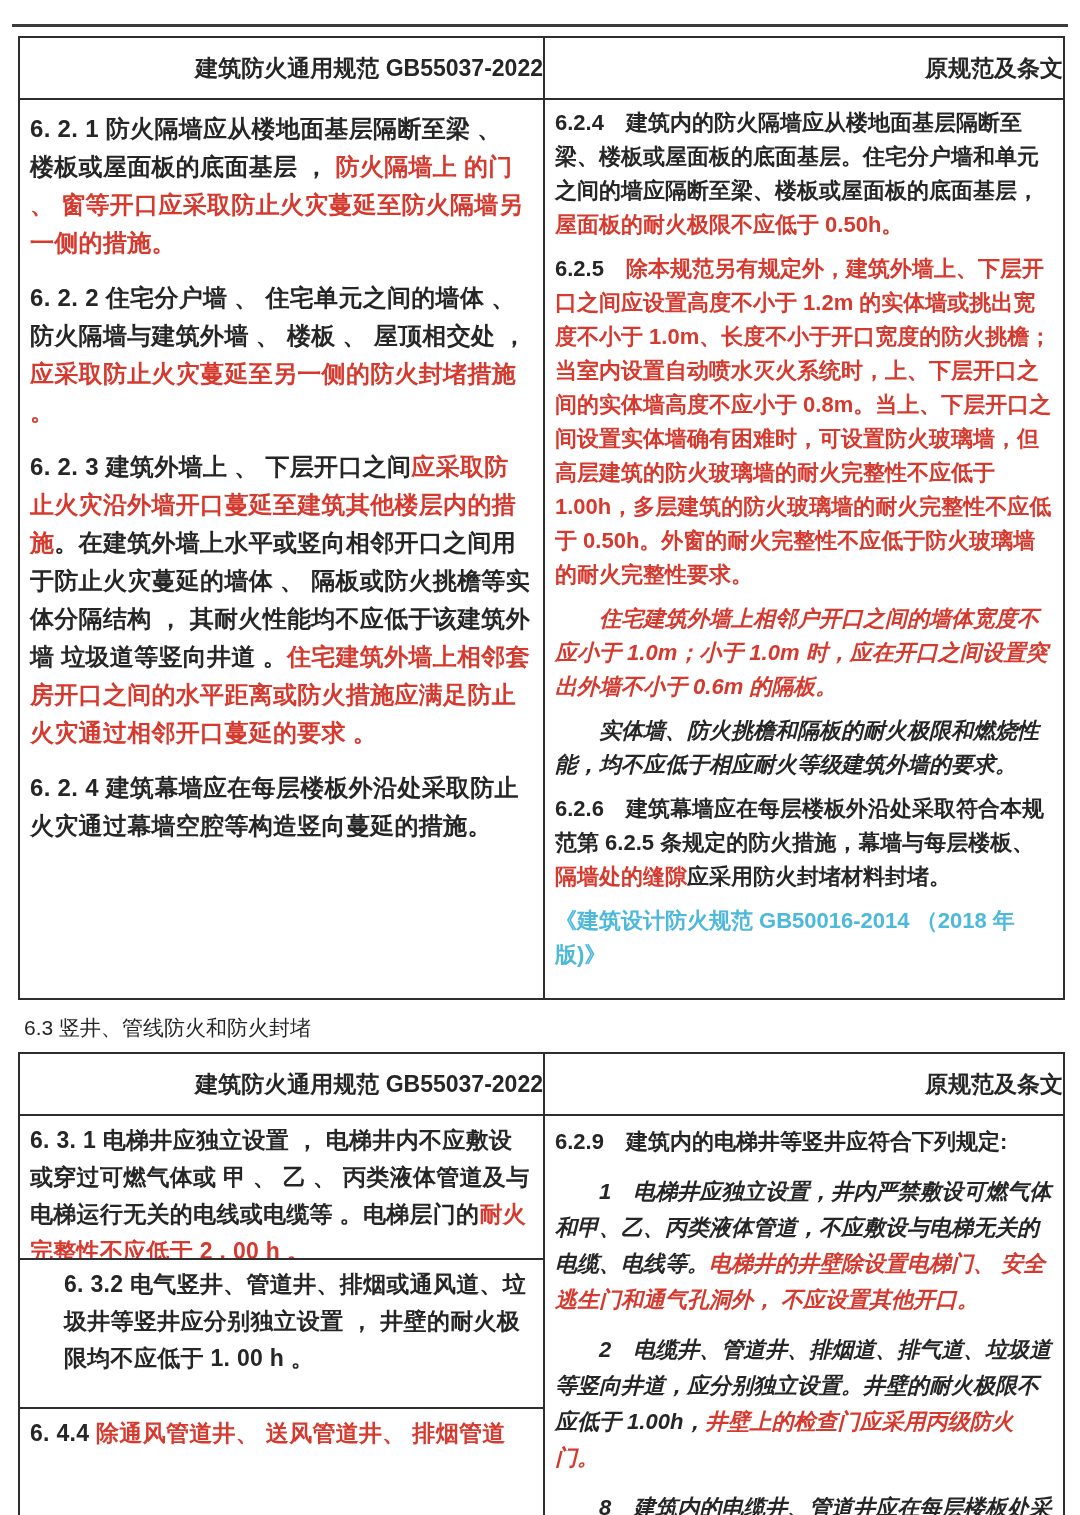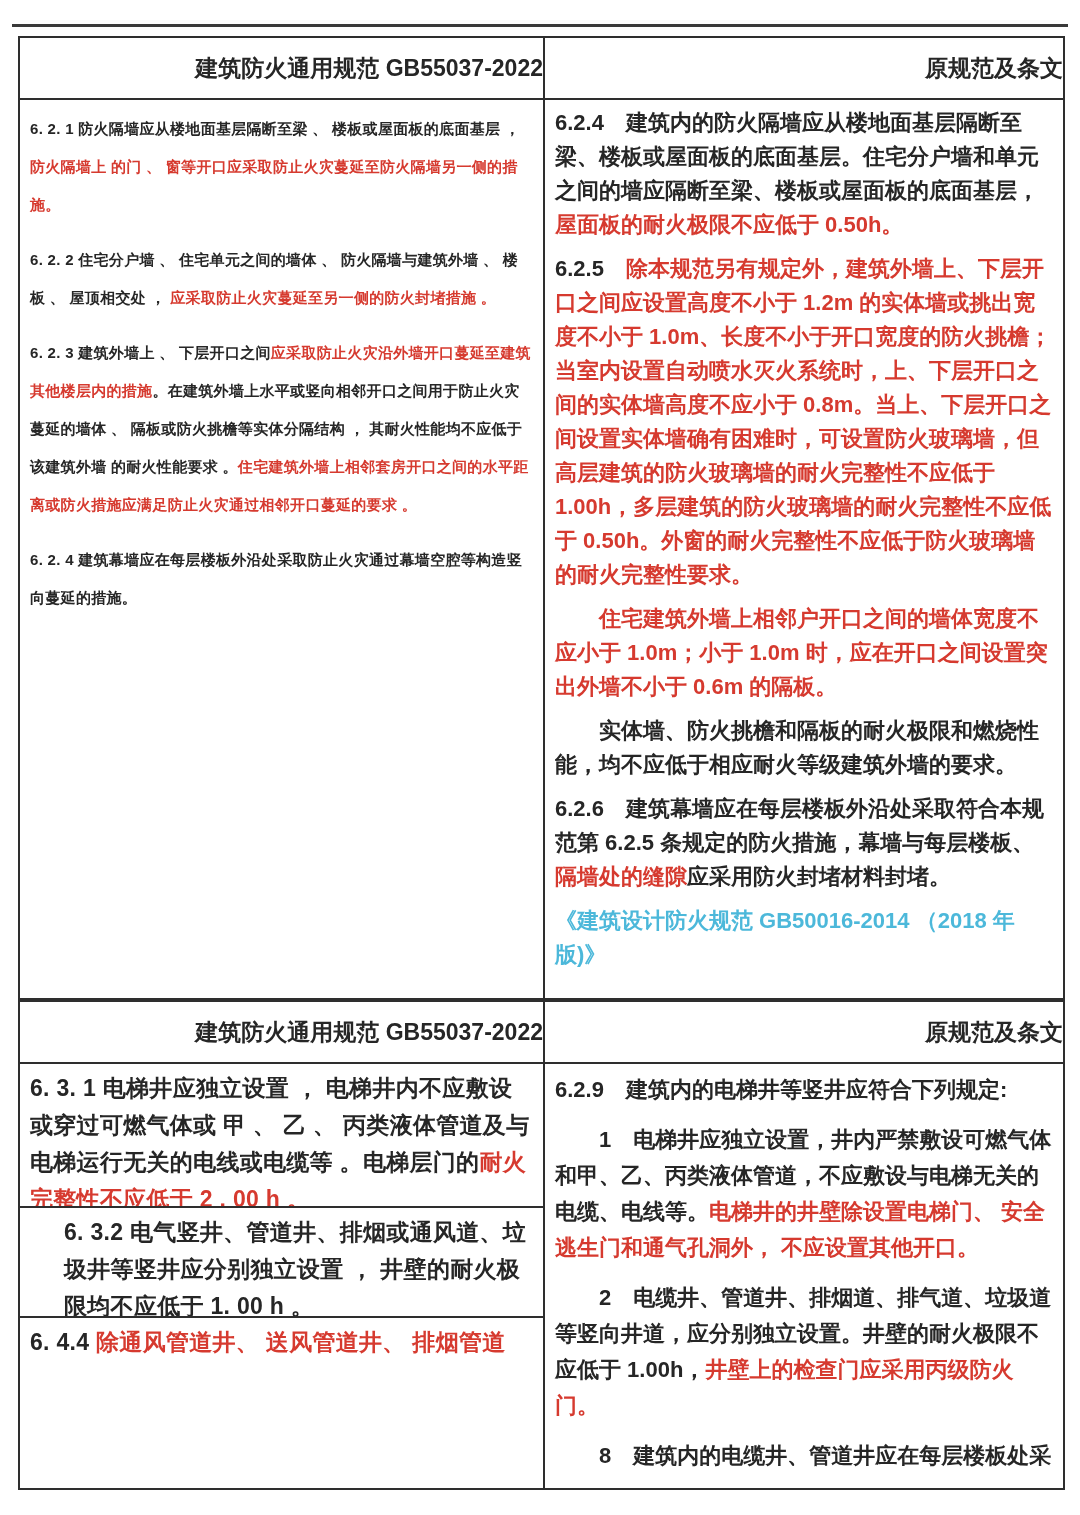--- a/index.html
+++ b/index.html
@@ -41,44 +41,44 @@
   }
   col.col-l{width:525px;}
   col.col-r{width:520px;}
 
   td.cell{vertical-align:top;background:#fff;}
   td.body-left{height:841px;padding:10px 12px 0 10px;}
   td.body-right{height:841px;padding:6px 10px 16px 10px;}
 
   
   .body-left .para{
-    font-size:15px;line-height:38px;font-weight:700;
+    font-size:24px;line-height:38px;font-weight:700;
     margin-bottom:17px;letter-spacing:0.3px;
   }
   
   .body-right .para{
     font-size:22px;line-height:34px;font-weight:700;
     margin-bottom:10px;
   }
-  .para.indent{text-indent:2em;}
+  .para.indent{text-indent:2em;font-style:italic;}
 
   .section-heading{
     margin:14px 0 10px 24px;
     font-size:21px;font-weight:400;color:var(--black);
   }
 
   
   td.t2-left{vertical-align:top;padding:0;height:367px;}
   .t2-row{padding:6px 12px 0 10px;overflow:hidden;}
   .t2-row .para{
     font-size:23px;line-height:37px;font-weight:700;
     letter-spacing:0.3px;
   }
   .t2-row.r1{height:144px;border-bottom:2px solid var(--border);}
-  .t2-row.r2{height:110px;border-bottom:2px solid var(--border);padding-left:44px;}
+  .t2-row.r2{height:149px;border-bottom:2px solid var(--border);padding-left:44px;}
   .t2-row.r3{height:45px;}
   td.t2-right{height:367px;padding:8px 10px 0 10px;overflow:hidden;}
   .t2-right .para{
     font-size:22px;line-height:36px;font-weight:700;
     margin-bottom:14px;
   }
 
   .c-black{color:var(--black);}
   .c-red{color:var(--red);}
   .c-blue{color:var(--blue);}
@@ -99,35 +99,36 @@
       <tr>
         <th class="hdr">建筑防火通用规范 GB55037-2022</th>
         <th class="hdr">原规范及条文</th>
       </tr>
     </thead>
     <tbody>
       <tr>
         <td class="cell body-left">
             <p class="para"><span class="c-black">6. 2. 1 防火隔墙应从楼地面基层隔断至梁 、 楼板或屋面板的底面基层 ， </span><span class="c-red">防火隔墙上 的门 、 窗等开口应采取防止火灾蔓延至防火隔墙另一侧的措施。</span></p>
             <p class="para"><span class="c-black">6. 2. 2 住宅分户墙 、 住宅单元之间的墙体 、 防火隔墙与建筑外墙 、 楼板 、 屋顶相交处 ， </span><span class="c-red">应采取防止火灾蔓延至另一侧的防火封堵措施 。</span></p>
-            <p class="para"><span class="c-black">6. 2. 3 建筑外墙上 、 下层开口之间</span><span class="c-red">应采取防止火灾沿外墙开口蔓延至建筑其他楼层内的措施</span><span class="c-black">。在建筑外墙上水平或竖向相邻开口之间用于防止火灾蔓延的墙体 、 隔板或防火挑檐等实体分隔结构 ， 其耐火性能均不应低于该建筑外墙 的耐火性能要求 。</span><span class="c-red">住宅建筑外墙上相邻套房开口之间的水平距离或防火措施应满足防止火灾通过相邻开口蔓延的要求 。</span></p>
+            <p class="para"><span class="c-black">6. 2. 3 建筑外墙上 、 下层开口之间</span><span class="c-red">应采取防止火灾沿外墙开口蔓延至建筑其他楼层内的措施</span><span class="c-black">。在建筑外墙上水平或竖向相邻开口之间用于防止火灾蔓延的墙体 、 隔板或防火挑檐等实体分隔结构 ， 其耐火性能均不应低于该建筑外墙 垃圾道等竖向井道 。</span><span class="c-red">住宅建筑外墙上相邻套房开口之间的水平距离或防火措施应满足防止火灾通过相邻开口蔓延的要求 。</span></p>
             <p class="para"><span class="c-black">6. 2. 4 建筑幕墙应在每层楼板外沿处采取防止火灾通过幕墙空腔等构造竖向蔓延的措施。</span></p>
           </td>
         <td class="cell body-right">
             <p class="para"><span class="c-black">6.2.4　建筑内的防火隔墙应从楼地面基层隔断至梁、楼板或屋面板的底面基层。住宅分户墙和单元之间的墙应隔断至梁、楼板或屋面板的底面基层，</span><span class="c-red">屋面板的耐火极限不应低于 0.50h。</span></p>
             <p class="para"><span class="c-black">6.2.5　</span><span class="c-red">除本规范另有规定外，建筑外墙上、下层开口之间应设置高度不小于 1.2m 的实体墙或挑出宽度不小于 1.0m、长度不小于开口宽度的防火挑檐；当室内设置自动喷水灭火系统时，上、下层开口之间的实体墙高度不应小于 0.8m。当上、下层开口之间设置实体墙确有困难时，可设置防火玻璃墙，但高层建筑的防火玻璃墙的耐火完整性不应低于 1.00h，多层建筑的防火玻璃墙的耐火完整性不应低于 0.50h。外窗的耐火完整性不应低于防火玻璃墙的耐火完整性要求。</span></p>
             <p class="para indent"><span class="c-red">住宅建筑外墙上相邻户开口之间的墙体宽度不应小于 1.0m；小于 1.0m 时，应在开口之间设置突出外墙不小于 0.6m 的隔板。</span></p>
             <p class="para indent"><span class="c-black">实体墙、防火挑檐和隔板的耐火极限和燃烧性能，均不应低于相应耐火等级建筑外墙的要求。</span></p>
             <p class="para"><span class="c-black">6.2.6　建筑幕墙应在每层楼板外沿处采取符合本规范第 6.2.5 条规定的防火措施，幕墙与每层楼板、</span><span class="c-red">隔墙处的缝隙</span><span class="c-black">应采用防火封堵材料封堵。</span></p>
             <p class="para"><span class="c-blue">《建筑设计防火规范 GB50016-2014 （2018 年版)》</span></p>
           </td>
       </tr>
     </tbody>
   </table>
 
+  <div class="section-heading">6.3 竖井、管线防火和防火封堵</div>
 
   <table class="cmp-table t2">
     <colgroup>
         <col class="col-l">
         <col class="col-r">
       </colgroup>
     <thead>
       <tr>
         <th class="hdr">建筑防火通用规范 GB55037-2022</th>
         <th class="hdr">原规范及条文</th>

